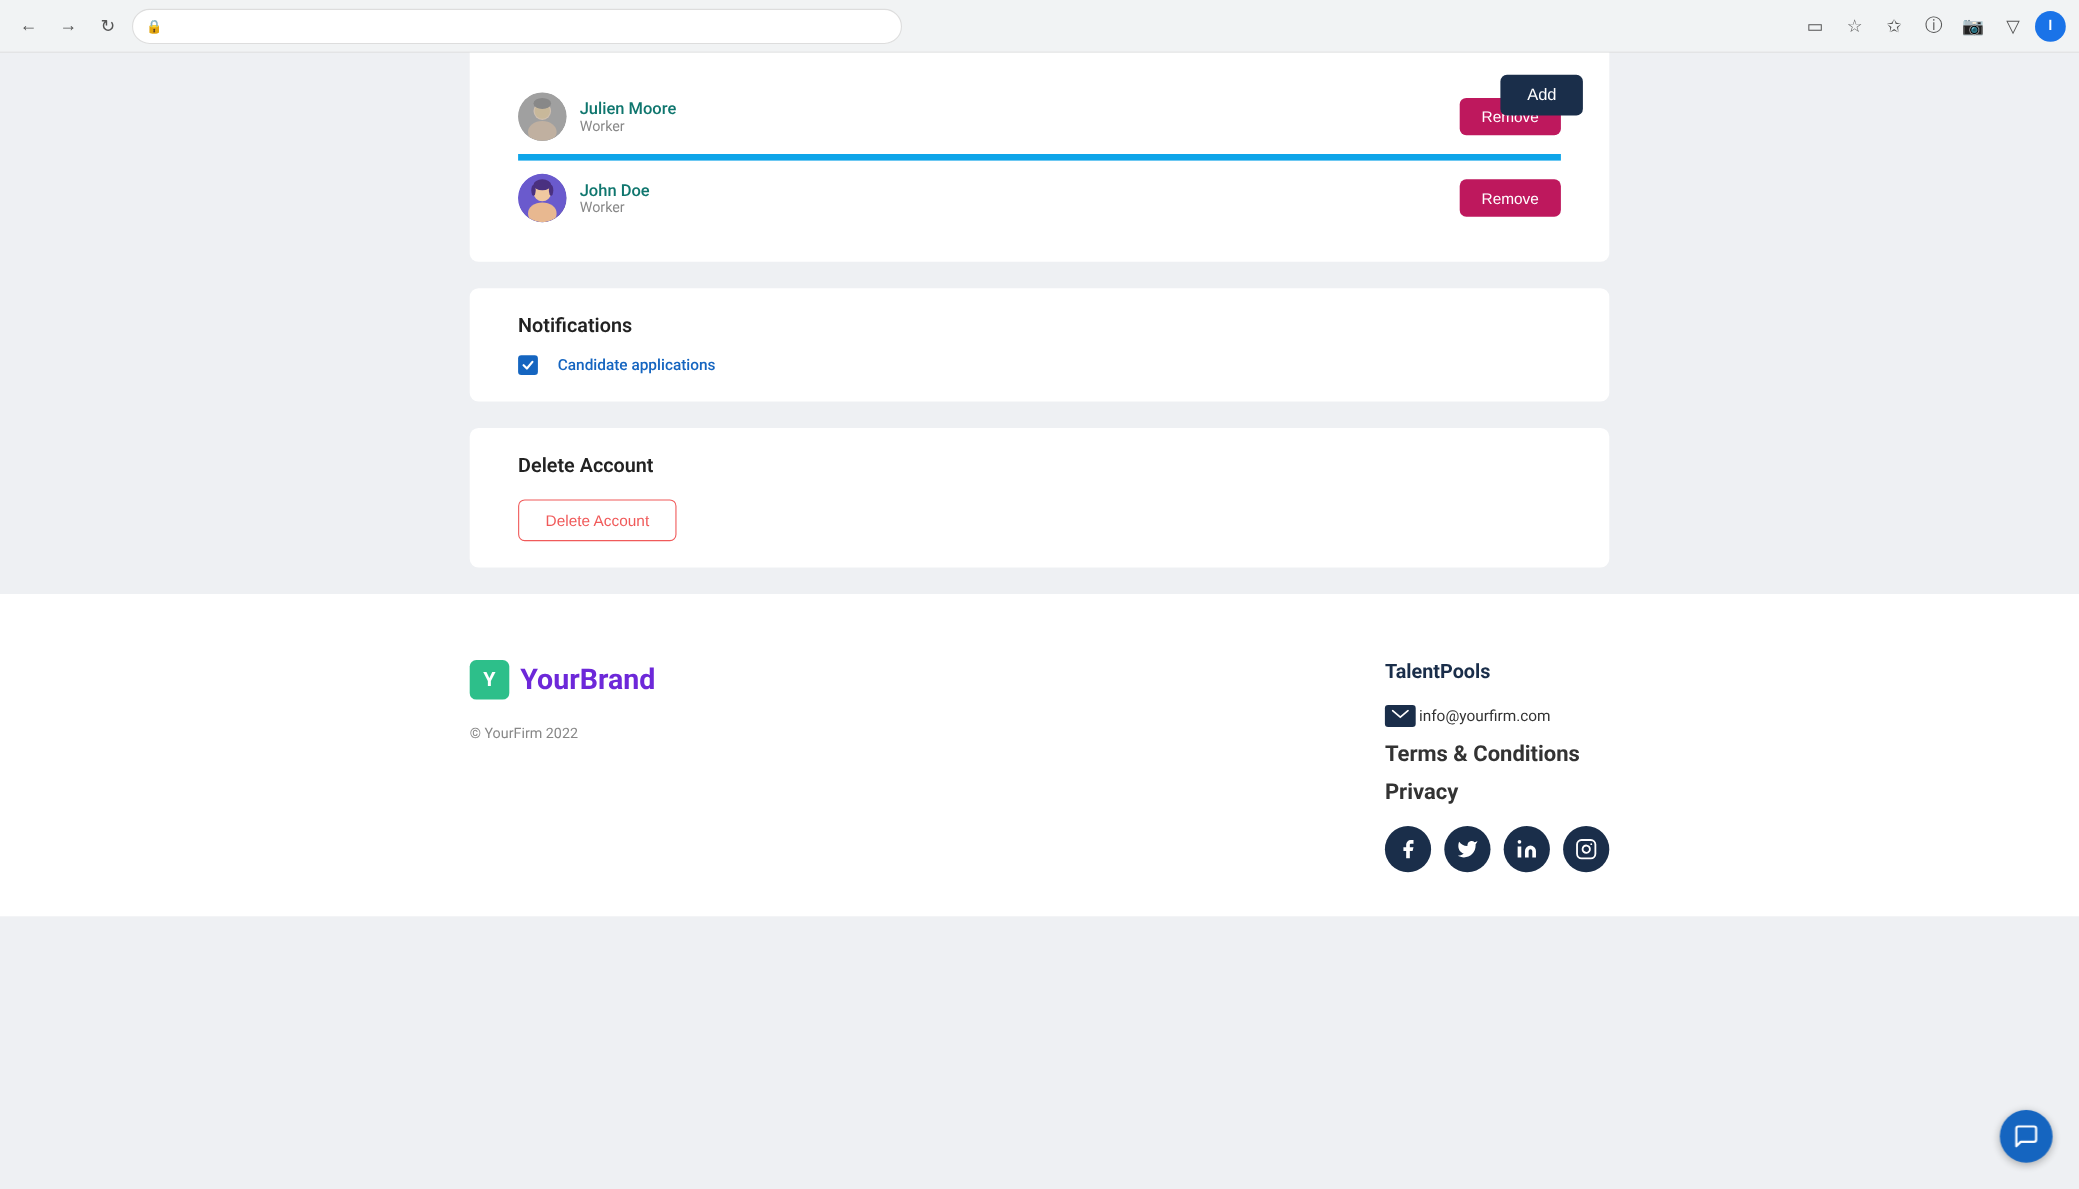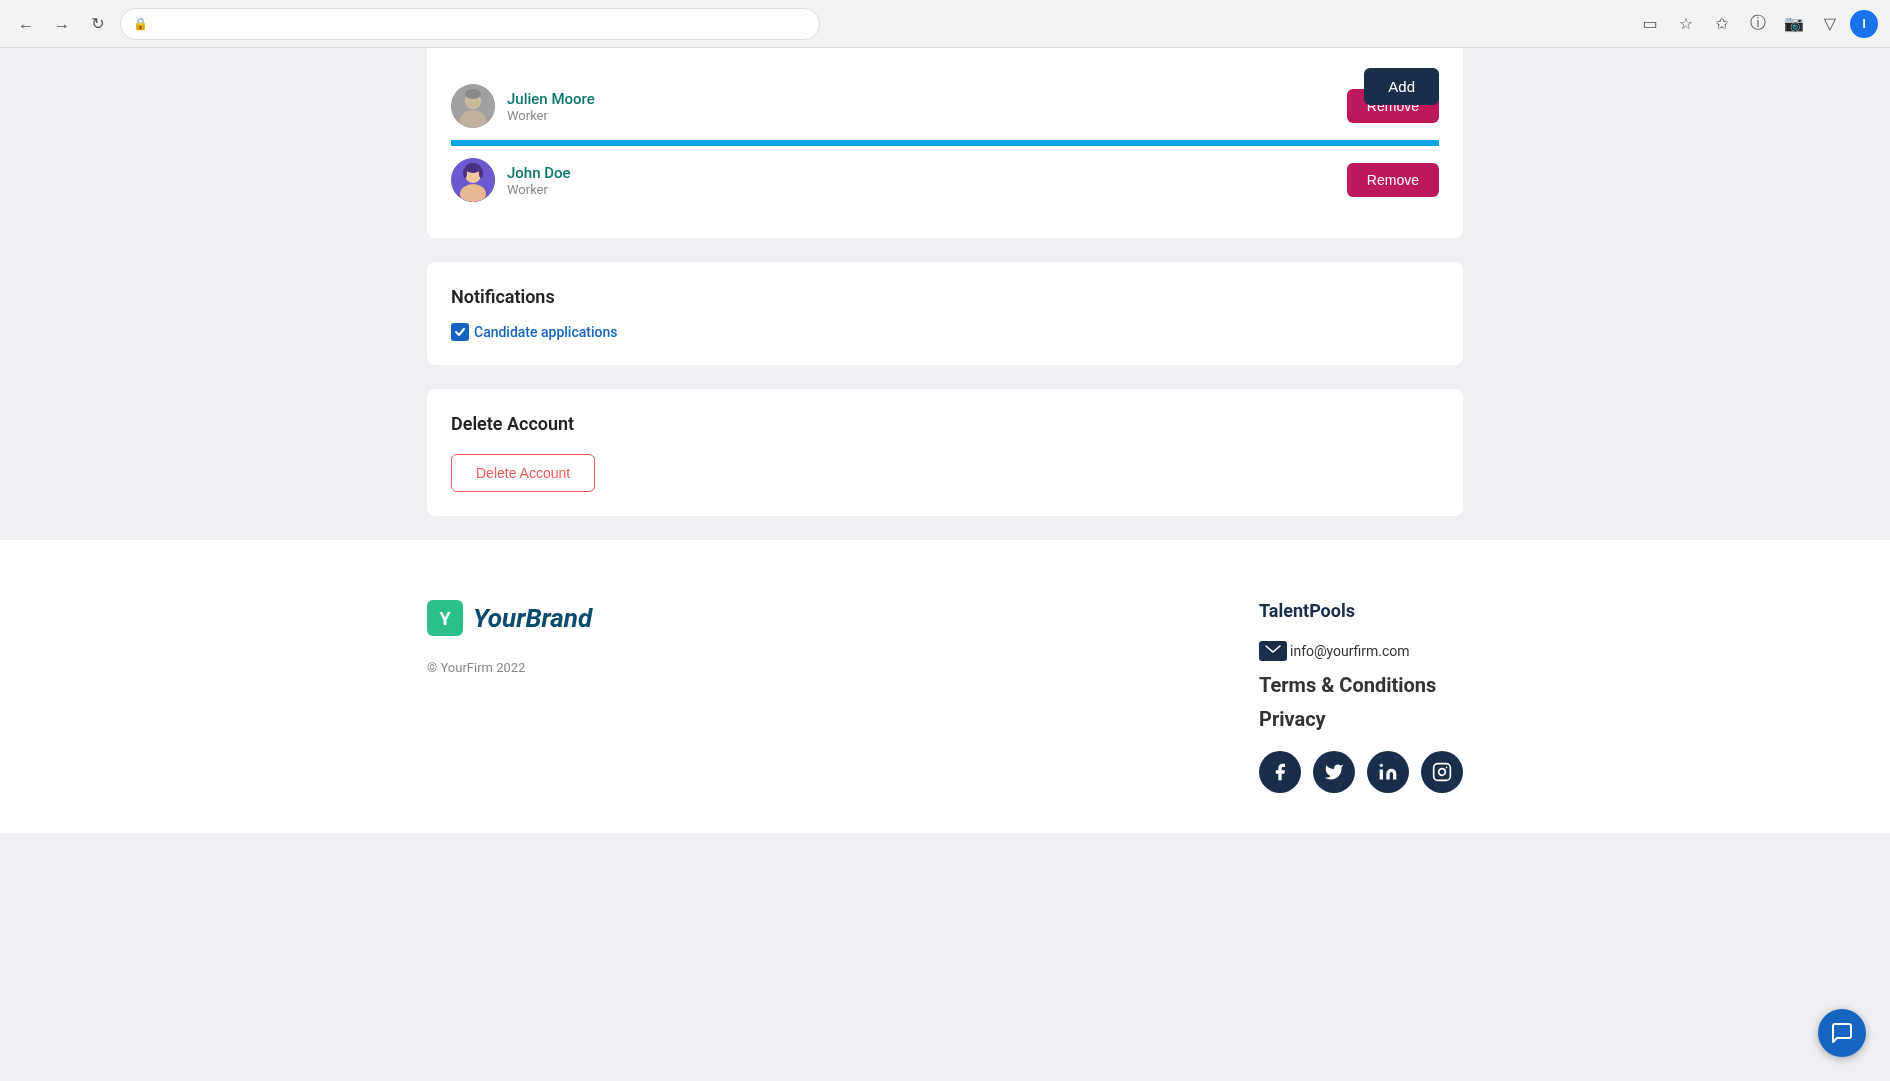--- a/index.html
+++ b/index.html
@@ -82,21 +82,21 @@
     .main-container {
       max-width: 1068px;
       margin: 0 auto;
       padding: 0 16px;
     }
 
     
     .card {
       background: white;
       border-radius: 8px;
-      padding: 24px 24px;
+      padding: 24px 44px;
       margin-bottom: 24px;
     }
 
     
     .workers-card {
       position: relative;
     }
     .add-btn {
       position: absolute;
       top: 20px;
@@ -165,21 +165,21 @@
     
     .section-title {
       font-size: 18px;
       font-weight: 600;
       color: #222;
       margin-bottom: 16px;
     }
     .checkbox-row {
       display: flex;
       align-items: center;
-      gap: 5px;
+      gap: 18px;
     }
     .checkbox-item {
       width: 18px;
       height: 18px;
       background: #1565c0;
       border-radius: 3px;
       display: flex;
       align-items: center;
       justify-content: center;
       cursor: pointer;
@@ -244,22 +244,21 @@
       display: flex;
       align-items: center;
       justify-content: center;
       color: white;
       font-size: 18px;
       font-weight: 700;
     }
     .brand-name {
       font-size: 26px;
       font-weight: 700;
-      color: #0c4a6e;
-      font-style: italic;
+      color: #6d28d9;
     }
     .brand-desc {
       font-size: 14px;
       color: #555;
       line-height: 1.6;
       margin-bottom: 20px;
     }
     .brand-desc a {
       color: #1565c0;
       text-decoration: none;

